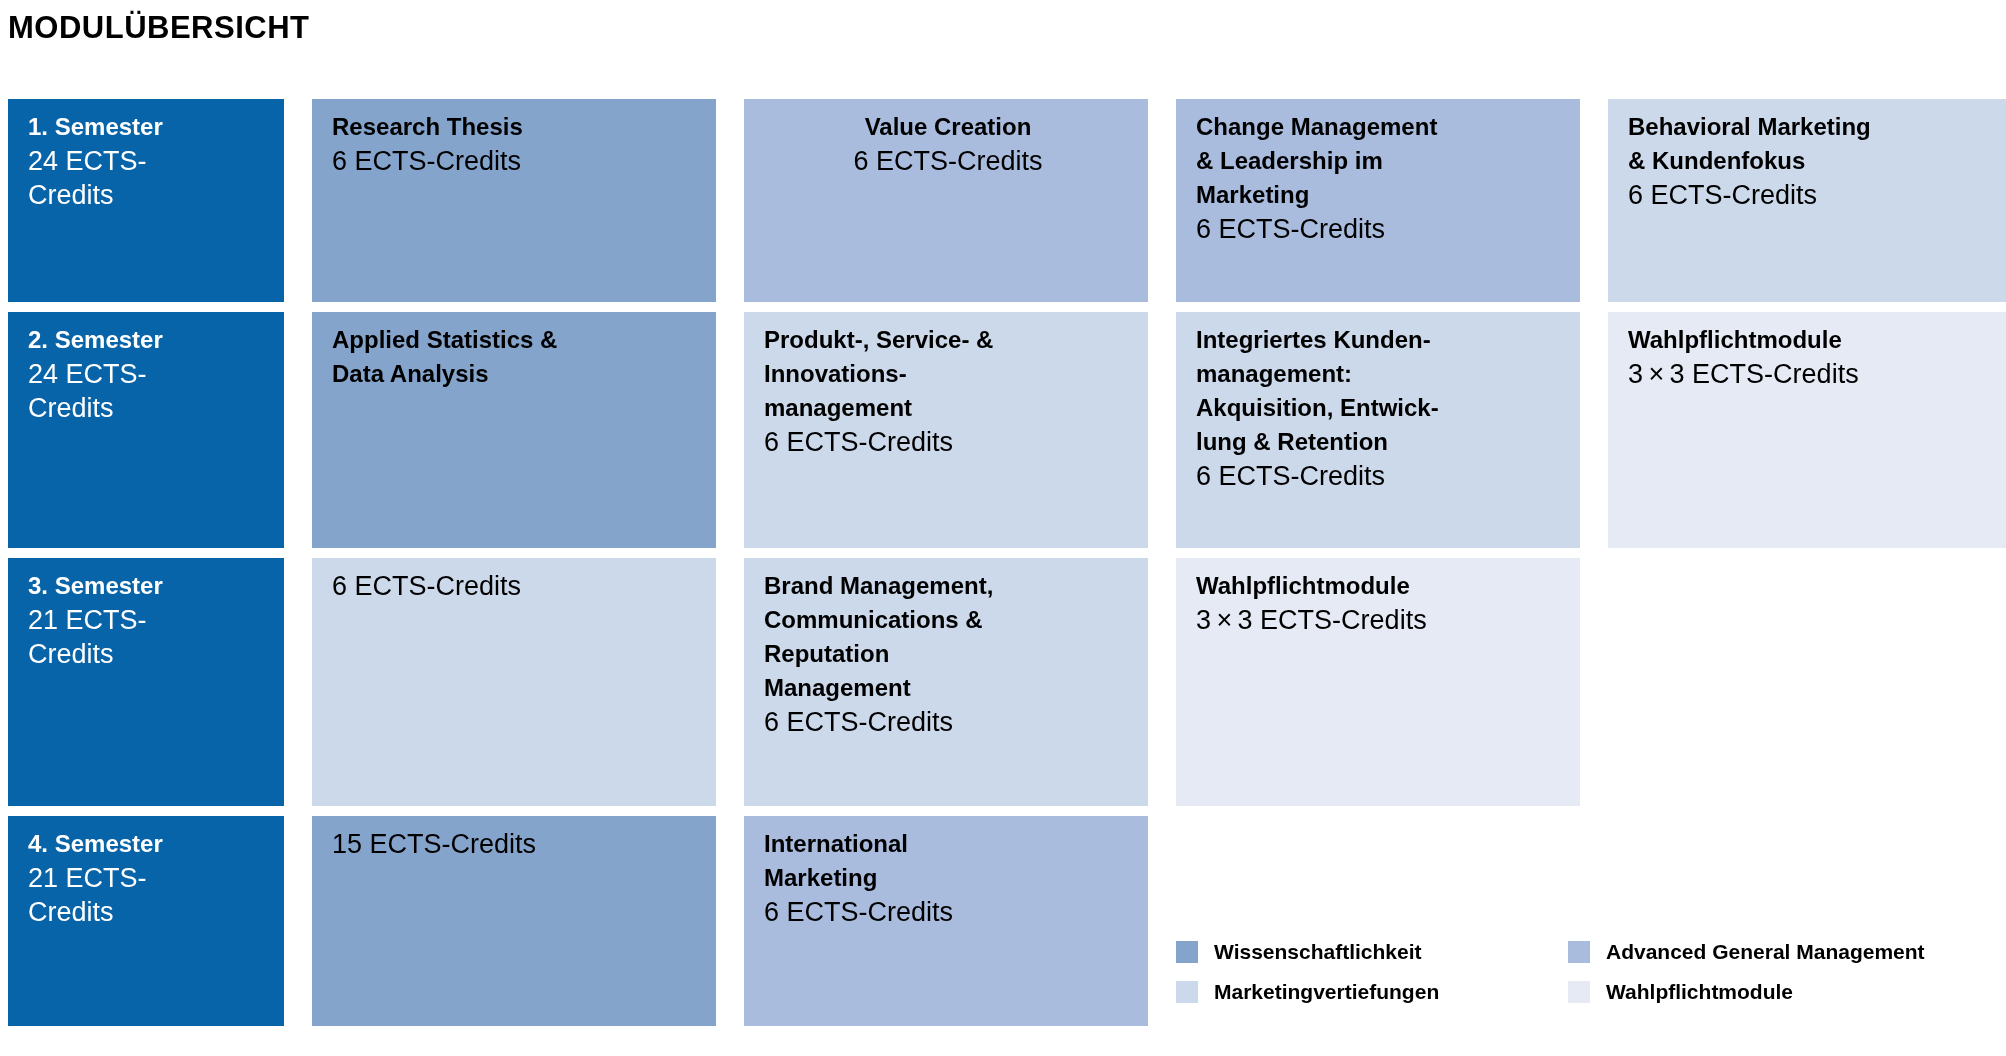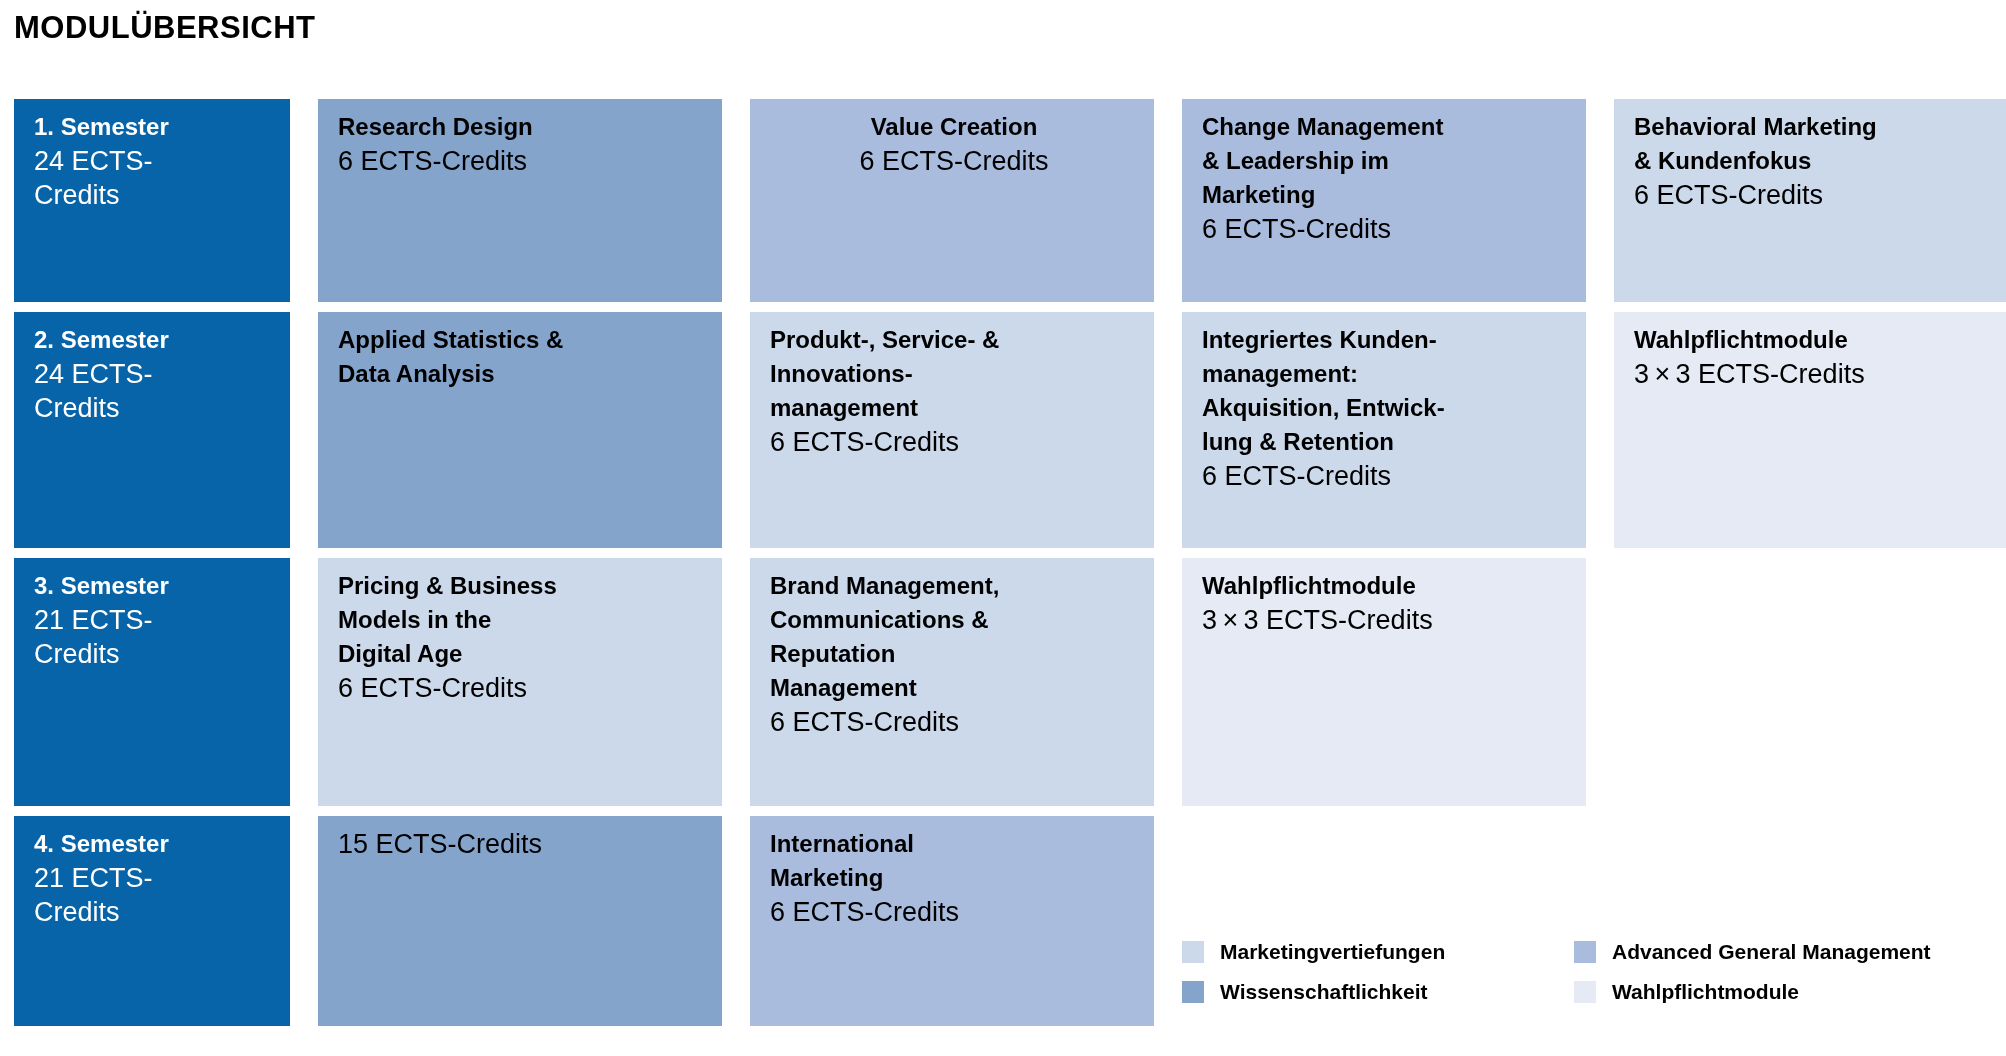--- a/index.html
+++ b/index.html
@@ -10,21 +10,21 @@
     height: 1056px;
     font-family: "Liberation Sans", sans-serif;
     color: #000000;
     overflow: hidden;
   }
   .page {
     position: relative;
     width: 2006px;
     height: 844px;
     box-sizing: border-box;
-    padding: 10px 0 0 14px;
+    padding: 10px 0 0 8px;
   }
   h1.page-title {
     margin: 0;
     font-size: 31px;
     line-height: 36px;
     font-weight: bold;
     letter-spacing: 0.5px;
   }
   .grid {
     margin-top: 53px;
@@ -93,21 +93,21 @@
 
 <div class="page">
   <h1 class="page-title">MODULÜBERSICHT</h1>
   <div class="grid" id="grid">
       <div class="cell semester-cell" style="grid-area: 1 / 1;">
         <div class="cell-title">1. Semester</div>
         <div class="cell-credits">24 ECTS-
 Credits</div>
       </div>
       <div class="cell module-cell cat-wissenschaftlichkeit" style="grid-area: 1 / 2;">
-        <div class="cell-title">Research Design</div>
+        <div class="cell-title">Research Thesis</div>
         <div class="cell-credits">6 ECTS-Credits</div>
       </div>
       <div class="cell module-cell cat-advanced_general_management" style="grid-area: 1 / 3; text-align: center;">
         <div class="cell-title">Value Creation</div>
         <div class="cell-credits">6 ECTS-Credits</div>
       </div>
       <div class="cell module-cell cat-advanced_general_management" style="grid-area: 1 / 4;">
         <div class="cell-title">Change Management
 &amp; Leadership im
 Marketing</div>
@@ -143,23 +143,20 @@
       <div class="cell module-cell cat-wahlpflichtmodule" style="grid-area: 2 / 5;">
         <div class="cell-title">Wahlpflichtmodule</div>
         <div class="cell-credits">3 × 3 ECTS-Credits</div>
       </div>
       <div class="cell semester-cell" style="grid-area: 3 / 1;">
         <div class="cell-title">3. Semester</div>
         <div class="cell-credits">21 ECTS-
 Credits</div>
       </div>
       <div class="cell module-cell cat-marketingvertiefungen" style="grid-area: 3 / 2;">
-        <div class="cell-title">Pricing &amp; Business
-Models in the
-Digital Age</div>
         <div class="cell-credits">6 ECTS-Credits</div>
       </div>
       <div class="cell module-cell cat-marketingvertiefungen" style="grid-area: 3 / 3;">
         <div class="cell-title">Brand Management,
 Communications &amp;
 Reputation
 Management</div>
         <div class="cell-credits">6 ECTS-Credits</div>
       </div>
       <div class="cell module-cell cat-wahlpflichtmodule" style="grid-area: 3 / 4;">
@@ -175,26 +172,26 @@
         <div class="cell-credits">15 ECTS-Credits</div>
       </div>
       <div class="cell module-cell cat-advanced_general_management" style="grid-area: 4 / 3;">
         <div class="cell-title">International
 Marketing</div>
         <div class="cell-credits">6 ECTS-Credits</div>
       </div>
       <div class="legend">
         <div class="legend-col legend-col-0">
           <div class="legend-item">
+            <span class="legend-swatch cat-wissenschaftlichkeit"></span>
+            <span class="legend-label">Wissenschaftlichkeit</span>
+          </div>
+          <div class="legend-item">
             <span class="legend-swatch cat-marketingvertiefungen"></span>
             <span class="legend-label">Marketingvertiefungen</span>
-          </div>
-          <div class="legend-item">
-            <span class="legend-swatch cat-wissenschaftlichkeit"></span>
-            <span class="legend-label">Wissenschaftlichkeit</span>
           </div>
         </div>
         <div class="legend-col legend-col-1">
           <div class="legend-item">
             <span class="legend-swatch cat-advanced_general_management"></span>
             <span class="legend-label">Advanced General Management</span>
           </div>
           <div class="legend-item">
             <span class="legend-swatch cat-wahlpflichtmodule"></span>
             <span class="legend-label">Wahlpflichtmodule</span>

